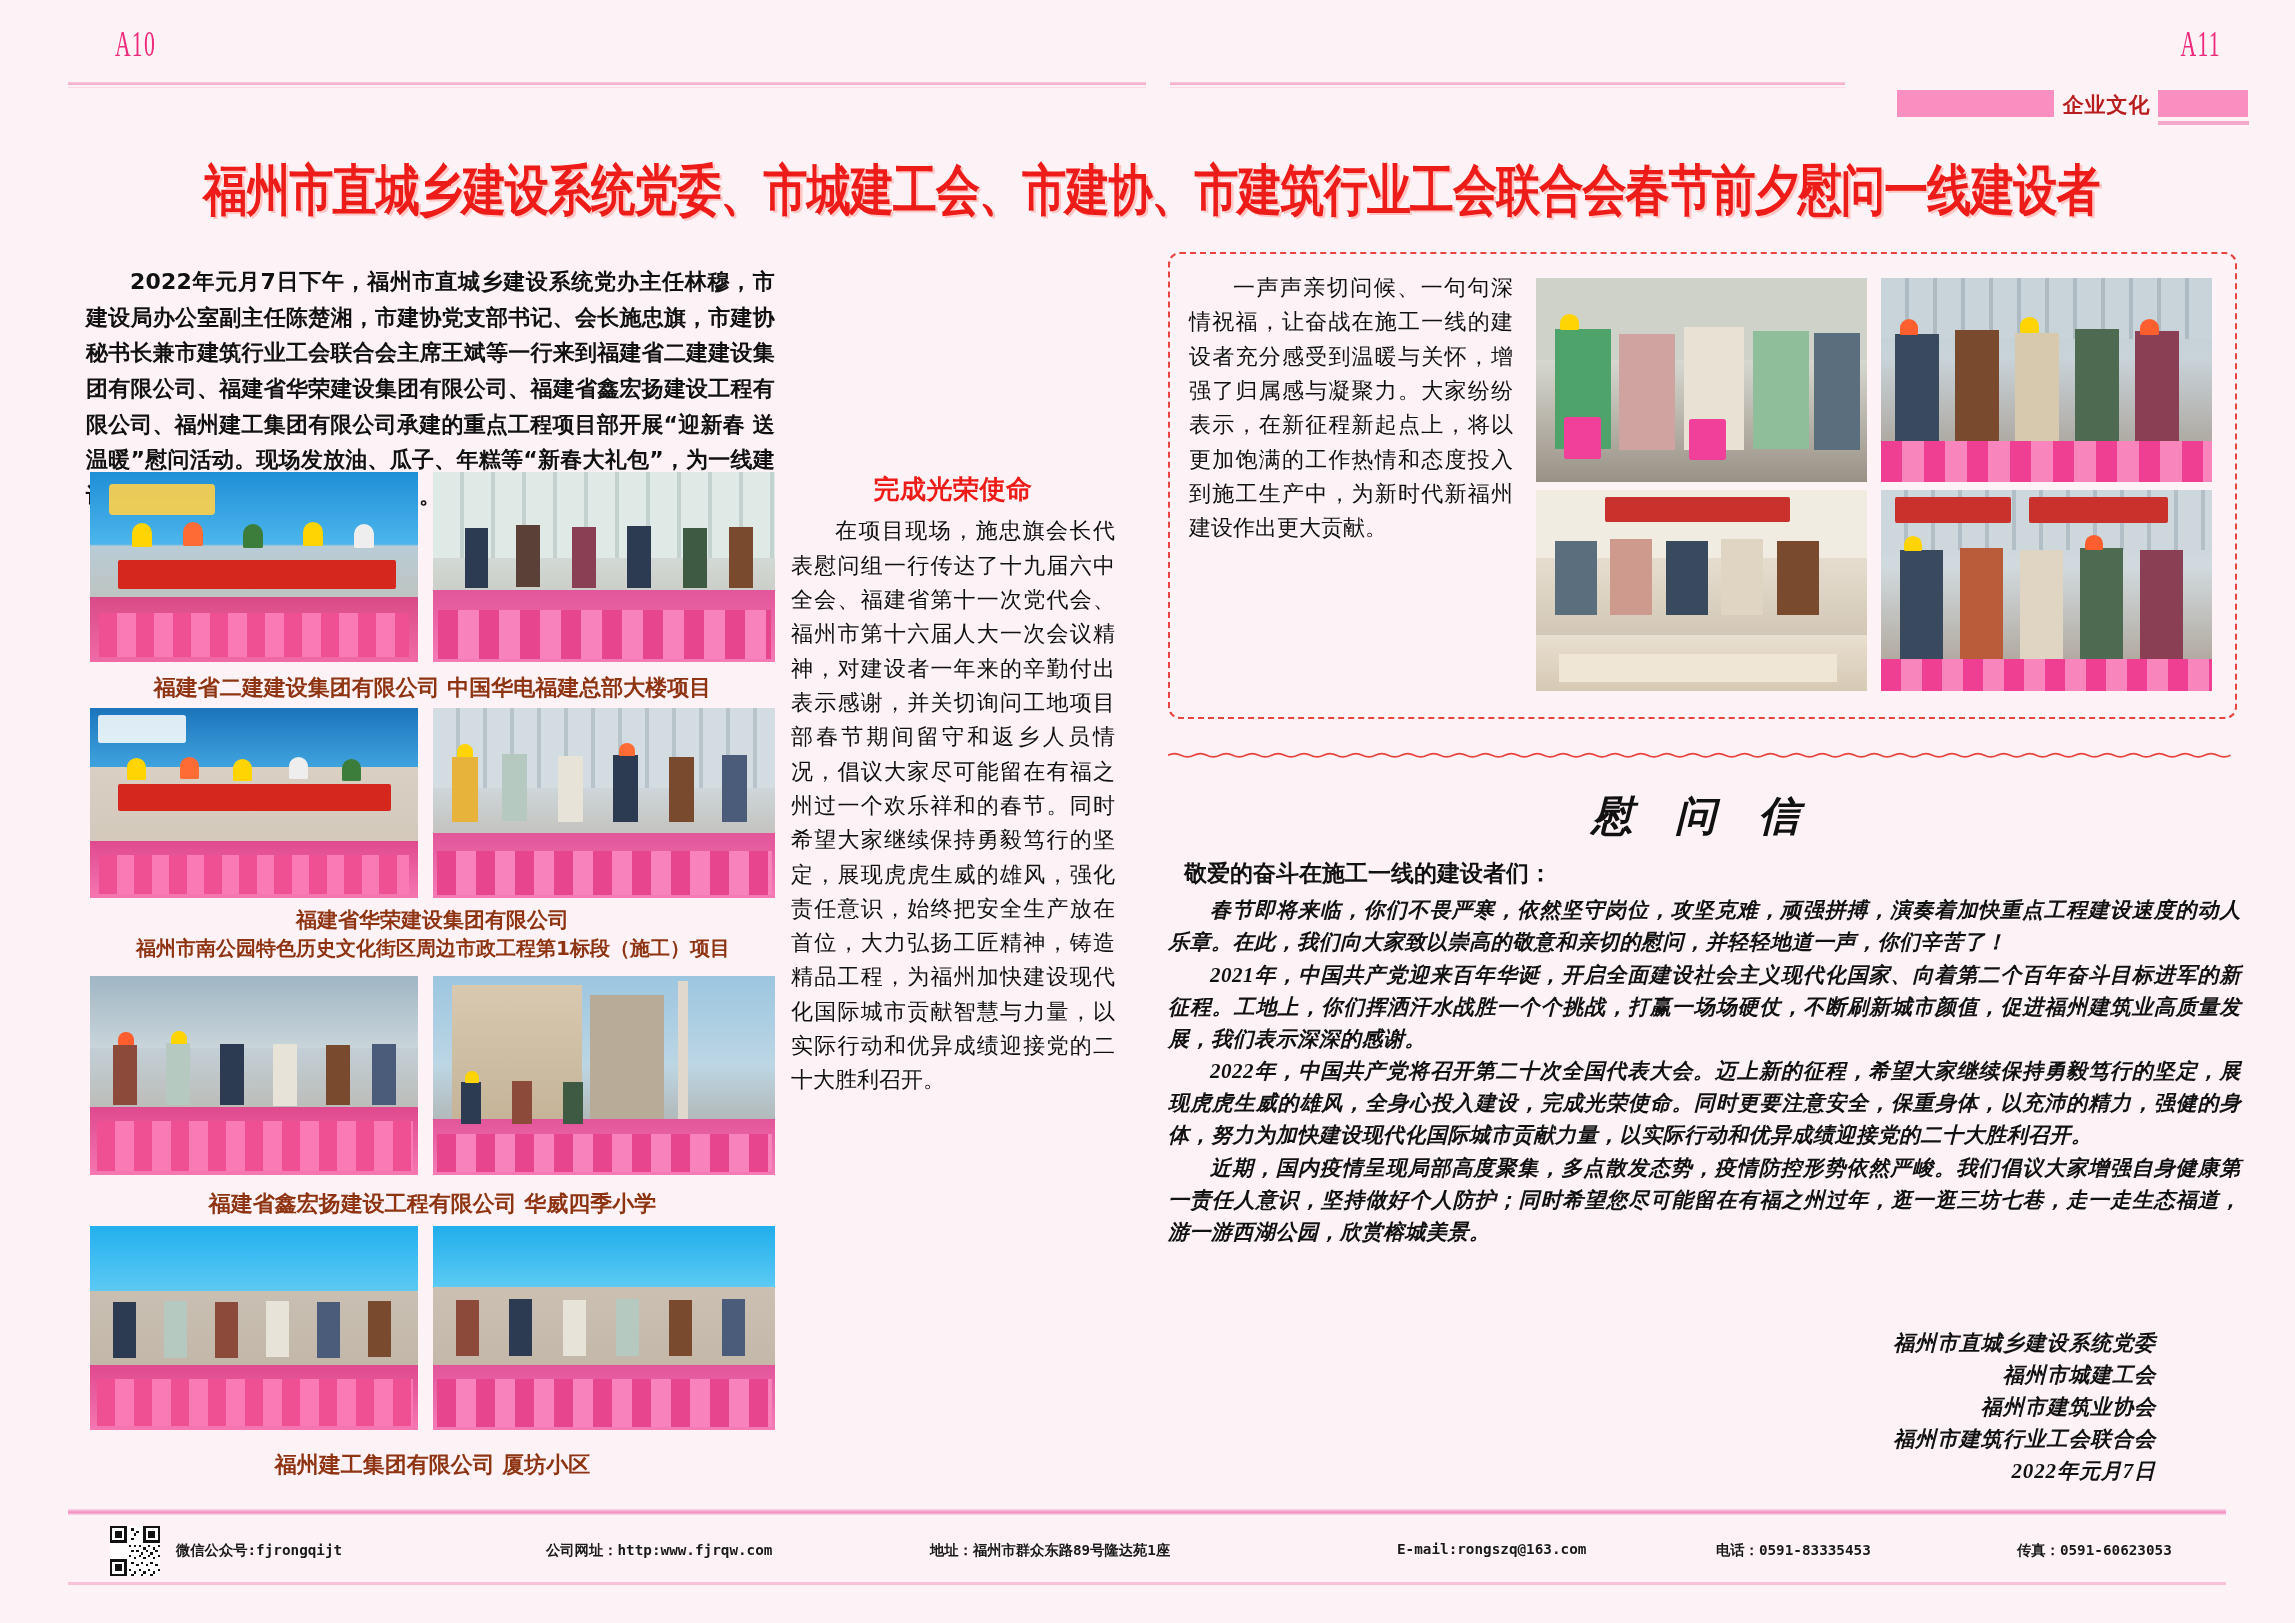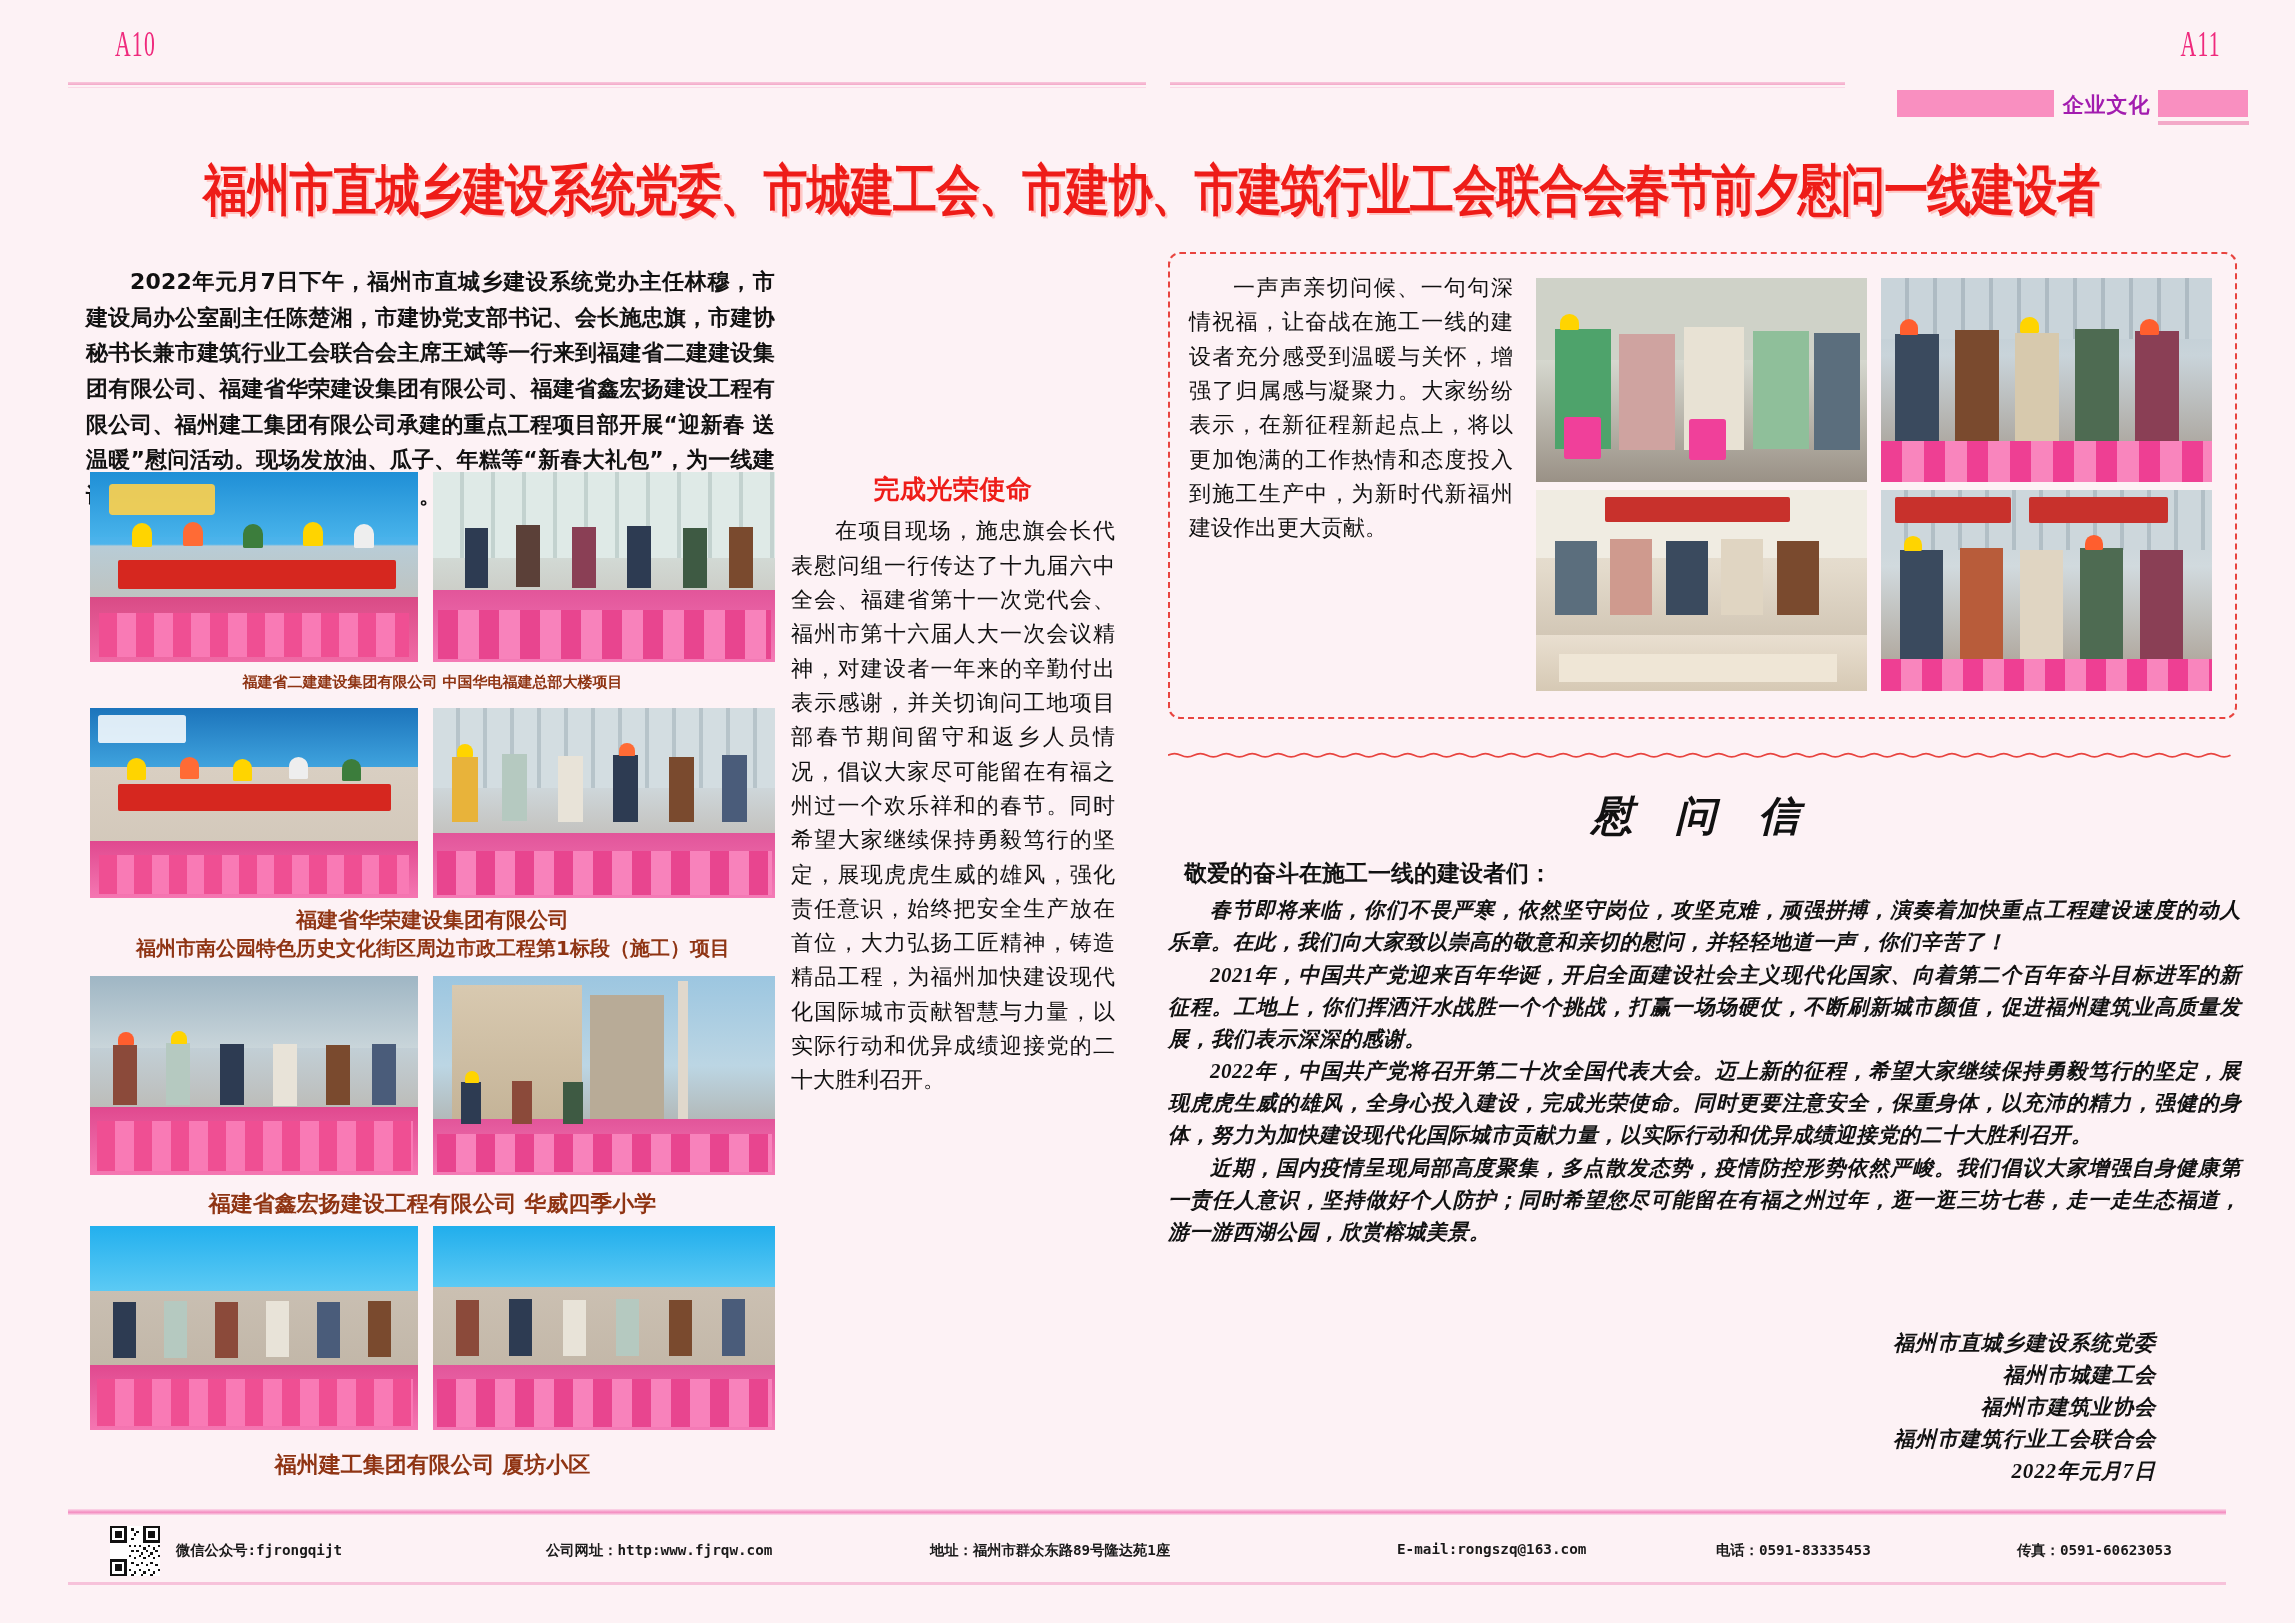--- a/index.html
+++ b/index.html
@@ -26,21 +26,21 @@
   .rule-left2{position:absolute;left:68px;top:87px;width:1078px;height:1.4px;background:#fbd9e7;}
   .rule-right{position:absolute;left:1170px;top:82px;width:675px;height:2.8px;
       background:linear-gradient(#f9c7dc,#f3a9c8);}
   .rule-right2{position:absolute;left:1170px;top:87px;width:675px;height:1.4px;background:#fbd9e7;}
 
   .tagblock{position:absolute;top:90px;height:27px;background:#f98fc0;}
   .tag-a{left:1897px;width:157px;}
   .tag-b{left:2158px;width:90px;}
   .tag-label{
     position:absolute;left:2059px;top:91px;width:95px;text-align:center;
-    font-size:21px;color:#a21caf;letter-spacing:0.9px;font-weight:700;
+    font-size:21px;color:#b91c1c;letter-spacing:0.9px;font-weight:700;
     font-family:"DejaVu Sans",sans-serif;
   }
   .rule-right3{position:absolute;left:2158px;top:121px;width:91px;height:3.7px;background:#f3a9c8;}
 
   
   .headline{
     position:absolute;left:69px;top:161px;width:2165px;text-align:center;
     font-size:44px;line-height:1.05;font-weight:700;color:#ee1c18;
     letter-spacing:-0.9px;
     font-family:"DejaVu Sans",sans-serif;
@@ -168,21 +168,21 @@
     <div style="position:absolute;left:0;bottom:0;width:100%;height:38%;background:linear-gradient(#e2559a,#f47bb6);"></div>
     <div style="position:absolute;left:4.6px;bottom:2.8px;width:333px;height:49px;background:repeating-linear-gradient(90deg,#e8458f 0 20.4px,#f882bb 20.4px 41px);"></div>
     <div style="position:absolute;left:32px;top:56px;width:23px;height:60px;background:#2d3b52;"></div>
     <div style="position:absolute;left:83px;top:53px;width:24px;height:62px;background:#5b4038;"></div>
     <div style="position:absolute;left:139px;top:55px;width:24px;height:61px;background:#8a3f55;"></div>
     <div style="position:absolute;left:194px;top:54px;width:24px;height:62px;background:#2d3b52;"></div>
     <div style="position:absolute;left:250px;top:56px;width:24px;height:60px;background:#3e5a43;"></div>
     <div style="position:absolute;left:296px;top:55px;width:24px;height:61px;background:#7a4a2e;"></div>
   </div>
 
-  <div class="caption" style="left:90px;top:673px;width:685px;font-size:15px;">福建省二建建设集团有限公司  中国华电福建总部大楼项目</div>
+  <div class="caption" style="left:90px;top:673px;width:685px;font-size:22px;">福建省二建建设集团有限公司  中国华电福建总部大楼项目</div>
 
   <div class="photo" style="left:90px;top:708px;width:328px;height:190px;">
     <div style="position:absolute;inset:0;background:linear-gradient(180deg,#1f7fc6 0%,#3aa0dc 30%,#d9cfc2 31%,#cfc4b6 100%);"></div>
     <div style="position:absolute;left:0;top:0;width:100%;height:31%;background:linear-gradient(#1c74bb,#3fa3de);"></div>
     <div style="position:absolute;left:8.3px;top:7.4px;width:88px;height:28px;background:#ffffff;border-radius:2.8px;opacity:.85;"></div>
     <div style="position:absolute;left:28px;top:76px;width:273px;height:27px;background:#d6271f;border-radius:1.9px;"></div>
     <div style="position:absolute;left:0;bottom:0;width:100%;height:30%;background:linear-gradient(#e0498f,#f577b2);"></div>
     <div style="position:absolute;left:9.3px;bottom:3.7px;width:310px;height:39px;background:repeating-linear-gradient(90deg,#ef4f93 0 17.6px,#f97ab5 17.6px 35px);"></div>
     <div style="position:absolute;left:37px;top:50px;width:19.4px;height:22px;background:#ffd400;border-radius:9.7px 9.7px 1.9px 1.9px;"></div>
     <div style="position:absolute;left:90px;top:49px;width:19.4px;height:22px;background:#ff6b35;border-radius:9.7px 9.7px 1.9px 1.9px;"></div>

